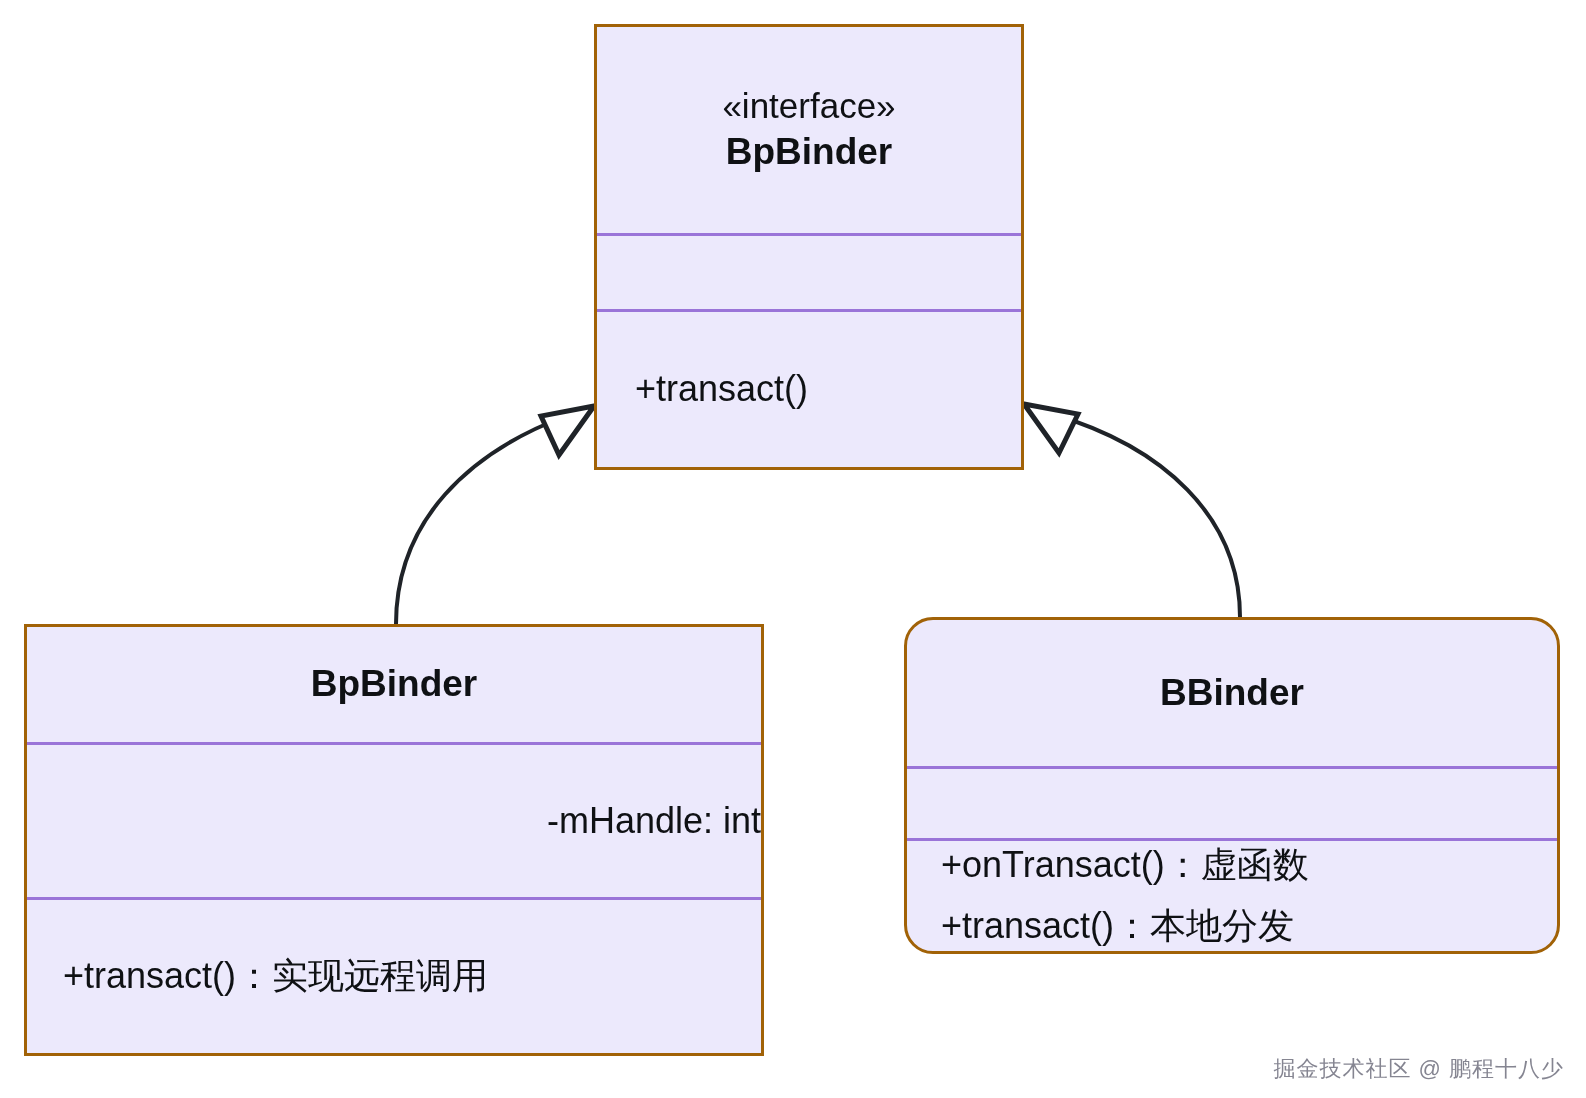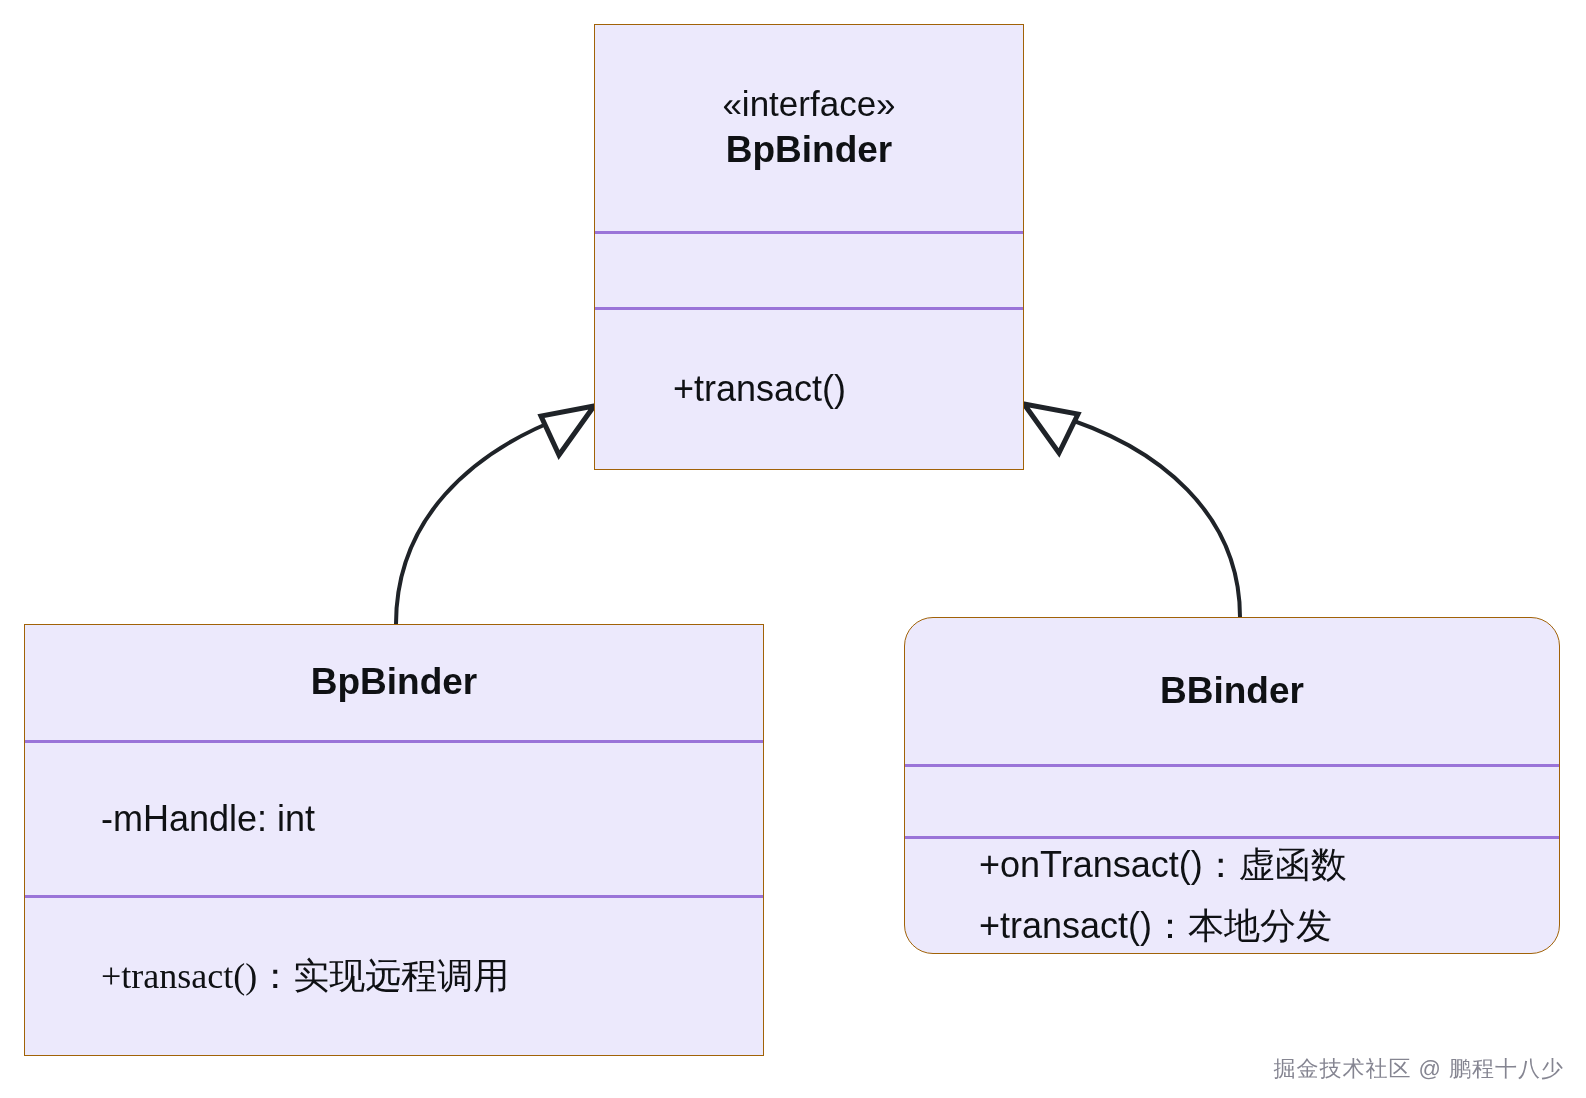--- a/index.html
+++ b/index.html
@@ -14,34 +14,33 @@
     position: relative;
     width: 1586px;
     height: 1098px;
     background: #ffffff;
     overflow: hidden;
   }
   .uml-box {
     position: absolute;
     box-sizing: border-box;
     background: #ece9fc;
-    border: 1px solid #a16207;
+    border: 3px solid #a16207;
     display: flex;
     flex-direction: column;
   }
   .compartment {
     box-sizing: border-box;
     position: relative;
     display: flex;
     flex-direction: column;
     justify-content: center;
   }
   .compartment + .compartment {
     border-top: 3px solid #9a74d8;
-    padding-left: 40px;
   }
   .c-header {
     align-items: center;
     justify-content: center;
     text-align: center;
   }
   .stereotype {
     font-size: 35px;
     color: #0f1114;
     line-height: 1.25;
@@ -78,22 +77,22 @@
   #box-ibinder .member     { padding-left: 38px; }
 
   
   #box-bpbinder {
     left: 24px;
     top: 624px;
     width: 740px;
     height: 432px;
   }
   #box-bpbinder .c-header  { height: 115px; }
-  #box-bpbinder .c-attrs   { height: 155px; }
-  #box-bpbinder .c-methods { flex: 1; font-family: Liberation Serif, serif; }
+  #box-bpbinder .c-attrs   { height: 155px; align-items: flex-end; }
+  #box-bpbinder .c-methods { flex: 1; }
   #box-bpbinder .member    { padding-left: 36px; }
 
   
   #box-bbinder {
     left: 904px;
     top: 617px;
     width: 656px;
     height: 337px;
     border-radius: 29px;
   }

